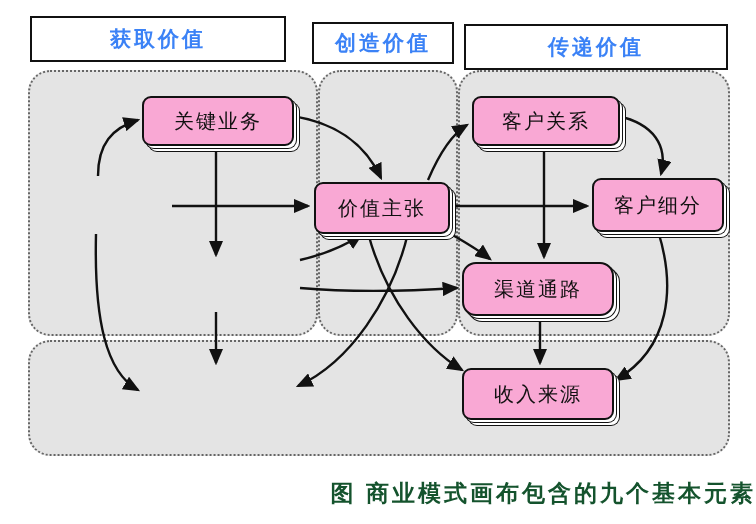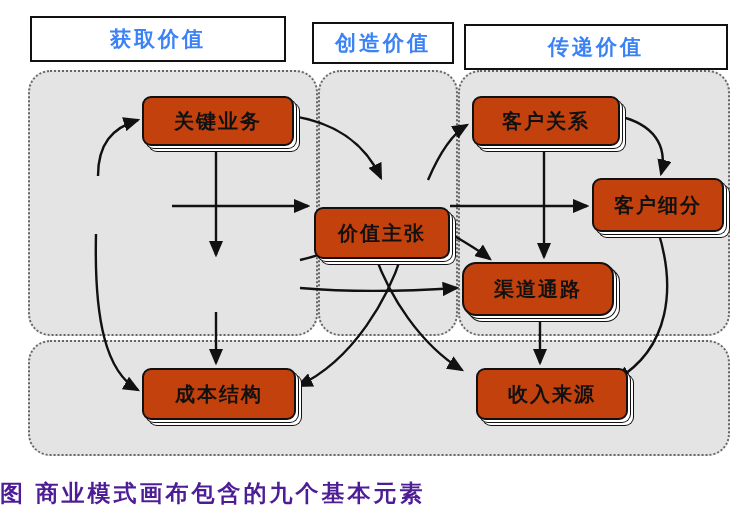--- a/index.html
+++ b/index.html
@@ -18,36 +18,36 @@
        font-weight:bold;font-size:21px;letter-spacing:3px;color:#3b82f6;z-index:3;}
   #hdr-capture{left:30px;top:16px;width:252px;height:42px;}
   #hdr-create{left:312px;top:22px;width:138px;height:38px;}
   #hdr-deliver{left:464px;top:8px;width:260px;height:42px;margin-top:16px;}
 
   
   svg.arrows{position:absolute;left:0;top:0;z-index:2;}
   path.edge{fill:none;stroke:#111;stroke-width:2.4px;}
 
   
-  .node{position:absolute;background:#c2410c;border:2px solid #111;border-radius:9px;
+  .node{position:absolute;background:#f9a8d4;border:2px solid #111;border-radius:9px;
         display:flex;align-items:center;justify-content:center;
-        font-weight:bold;font-size:20px;letter-spacing:2px;color:#111;z-index:3;
+        font-weight:normal;font-size:20px;letter-spacing:2px;color:#111;z-index:3;
         box-shadow:3px 3px 0 -1px #fff,3px 3px 0 0 #111,6px 6px 0 -1px #fff,6px 6px 0 0 #111;}
   #n-key-activities{left:142px;top:96px;width:148px;height:46px;}
   #n-partners{left:42px;top:178px;width:126px;height:52px;}
   #n-key-resources{left:146px;top:260px;width:150px;height:48px;}
-  #n-value-proposition{left:314px;top:182px;width:132px;height:48px;margin-top:25px;}
+  #n-value-proposition{left:314px;top:182px;width:132px;height:48px;}
   #n-customer-relations{left:472px;top:96px;width:144px;height:46px;}
   #n-customer-segments{left:592px;top:178px;width:128px;height:50px;}
   #n-channels{left:462px;top:262px;width:148px;height:50px;border-radius:14px;}
   #n-cost-structure{left:142px;top:368px;width:150px;height:48px;}
-  #n-revenue-streams{left:476px;top:368px;width:148px;height:48px;}
+  #n-revenue-streams{left:462px;top:368px;width:148px;height:48px;}
 
-  .caption{position:absolute;left:0;top:478px;width:100%;text-align:left;
-           font-weight:bold;font-size:23px;letter-spacing:3px;color:#4c1d95;z-index:3;}
+  .caption{position:absolute;left:0;top:478px;width:100%;text-align:right;
+           font-weight:bold;font-size:23px;letter-spacing:3px;color:#14532d;z-index:3;}
 </style>
 </head>
 <body>
 
 <div class="canvas">
 
   <div class="zone" id="zone-left"></div>
   <div class="zone" id="zone-middle"></div>
   <div class="zone" id="zone-right"></div>
   <div class="zone" id="zone-bottom"></div>
@@ -79,17 +79,16 @@
       <path d="M 618,116 C 654,124 668,146 661,174" class="edge" marker-end="url(#arrowhead)"></path>
       <path d="M 540,315 L 540,363" class="edge" marker-end="url(#arrowhead)"></path>
       <path d="M 658,231 C 676,288 670,348 616,380" class="edge" marker-end="url(#arrowhead)"></path>
     </svg>
 
   <div class="node" id="n-key-activities">关键业务</div>
   <div class="node" id="n-value-proposition">价值主张</div>
   <div class="node" id="n-customer-relations">客户关系</div>
   <div class="node" id="n-customer-segments">客户细分</div>
   <div class="node" id="n-channels">渠道通路</div>
-  <div class="node" id="n-cost-structure">成本结构</div>
   <div class="node" id="n-revenue-streams">收入来源</div>
 
   <div class="caption">图  商业模式画布包含的九个基本元素</div>
 </div>
 
 </body></html>

